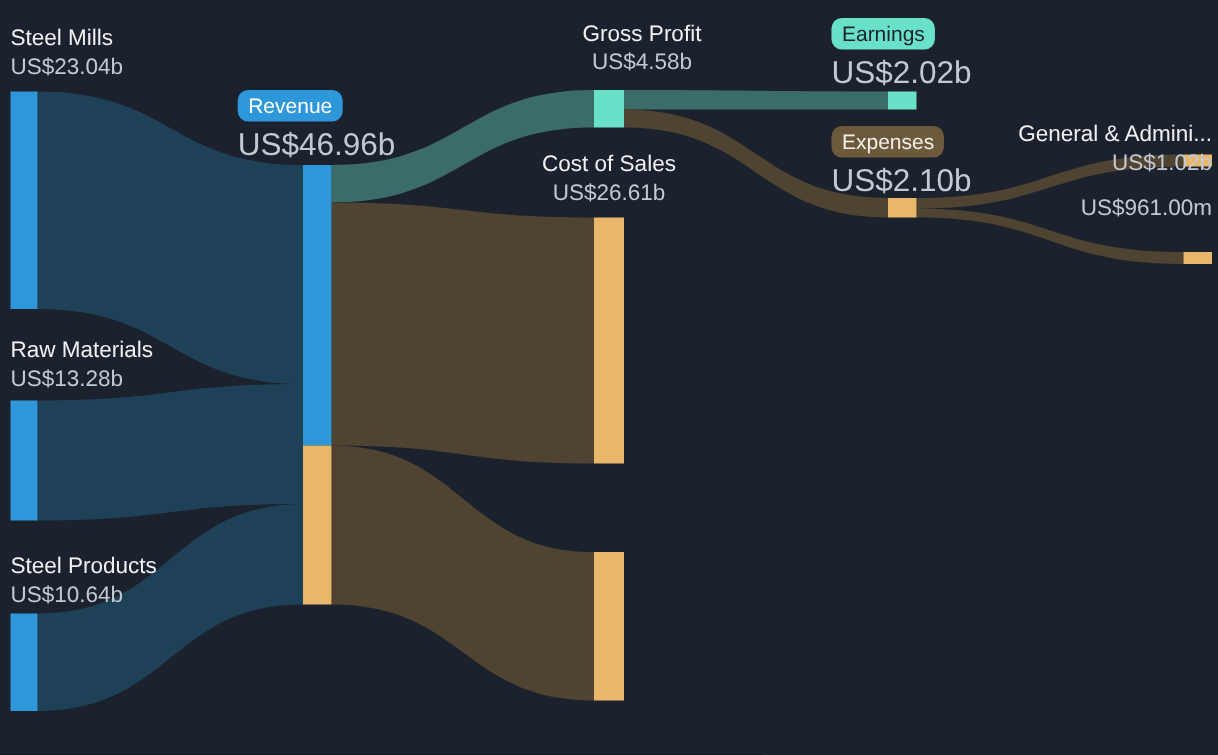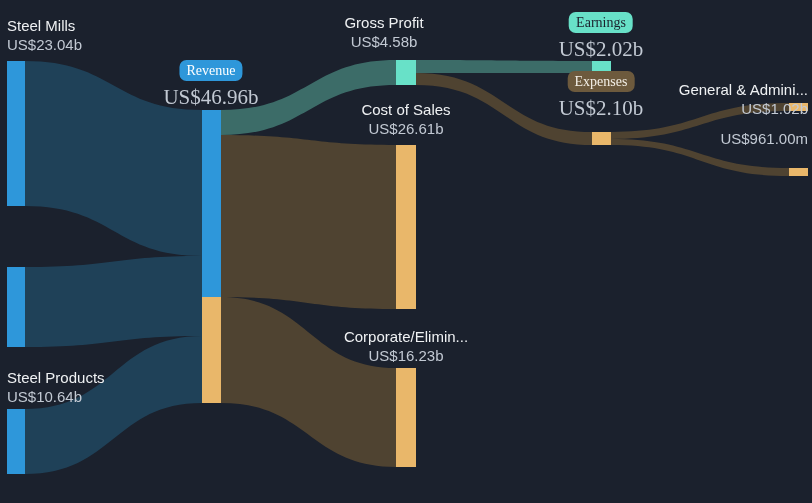--- a/index.html
+++ b/index.html
@@ -13,21 +13,21 @@
   .f-teal{fill:var(--flow-teal,#3c6c68);}
   .f-brown{fill:var(--flow-brown,#4f4331);}
   .n-blue{fill:var(--node-blue,#2e97da);}
   .n-orange{fill:var(--node-orange,#e9b76a);}
   .n-teal{fill:var(--node-teal,#68e1c8);}
   .lbl{position:absolute;font-size:15px;line-height:19px;white-space:nowrap;}
   .lbl .name{color:var(--label-color,#eff1f3);}
   .lbl .val{color:var(--value-color,#c2c9d3);}
   .center{transform:translateX(-50%);text-align:center;}
   .rightal{text-align:right;}
-  .pillgroup{position:absolute;transform:translateX(-50%);text-align:center;white-space:nowrap;font-family:Liberation Serif, serif;}
+  .pillgroup{position:absolute;transform:translateX(-50%);text-align:left;white-space:nowrap;}
   .pill{display:inline-block;font-size:14px;line-height:17px;padding:2px 7px;border-radius:7px;}
   .pill-revenue{background:var(--pill-revenue-bg,#2e97da);color:var(--pill-revenue-text,#ffffff);}
   .pill-earnings{background:var(--pill-earnings-bg,#68e1c8);color:var(--pill-earnings-text,#1b212d);}
   .pill-expenses{background:var(--pill-expenses-bg,#6d5a3d);color:var(--pill-expenses-text,#f3efe6);}
   .pillgroup .val{margin-top:4px;font-size:21px;color:var(--value-color,#c2c9d3);}
 </style>
 </head>
 <body>
 
 <div class="stage">
@@ -58,48 +58,48 @@
       <rect class="n-orange" x="592" y="132" width="19" height="13"></rect>
       <rect class="n-orange" x="789" y="103" width="19" height="8"></rect>
       <rect class="n-orange" x="789" y="168" width="19" height="8"></rect>
     </g>
   </svg>
 
   <div class="lbl" style="left:7px;top:16px;">
     <div class="name">Steel Mills</div>
     <div class="val">US$23.04b</div>
   </div>
+  <div class="lbl" style="left:7px;top:224px;">
+    <div class="name">Raw Materials</div>
+    <div class="val">US$13.28b</div>
+  </div>
   <div class="lbl" style="left:7px;top:368px;">
     <div class="name">Steel Products</div>
     <div class="val">US$10.64b</div>
   </div>
 
   <div class="pillgroup" style="left:211px;top:60px;">
     <span class="pill pill-revenue">Revenue</span>
     <div class="val">US$46.96b</div>
   </div>
 
-  <div class="lbl center" style="left:384px;top:13px;">
+  <div class="lbl center" style="left:428px;top:13px;">
     <div class="name">Gross Profit</div>
     <div class="val">US$4.58b</div>
   </div>
   <div class="lbl center" style="left:406px;top:100px;">
     <div class="name">Cost of Sales</div>
     <div class="val">US$26.61b</div>
   </div>
-  <div class="lbl center" style="left:406px;top:327px;">
-    <div class="name">Corporate/Elimin...</div>
-    <div class="val">US$16.23b</div>
-  </div>
 
   <div class="pillgroup" style="left:601px;top:12px;">
     <span class="pill pill-earnings">Earnings</span>
     <div class="val">US$2.02b</div>
   </div>
-  <div class="pillgroup" style="left:601px;top:71px;">
+  <div class="pillgroup" style="left:601px;top:84px;">
     <span class="pill pill-expenses">Expenses</span>
     <div class="val">US$2.10b</div>
   </div>
 
   <div class="lbl rightal" style="right:4px;top:80px;">
     <div class="name">General &amp; Admini...</div>
     <div class="val">US$1.02b</div>
   </div>
   <div class="lbl rightal" style="right:4px;top:129px;">
     <div class="val">US$961.00m</div>

